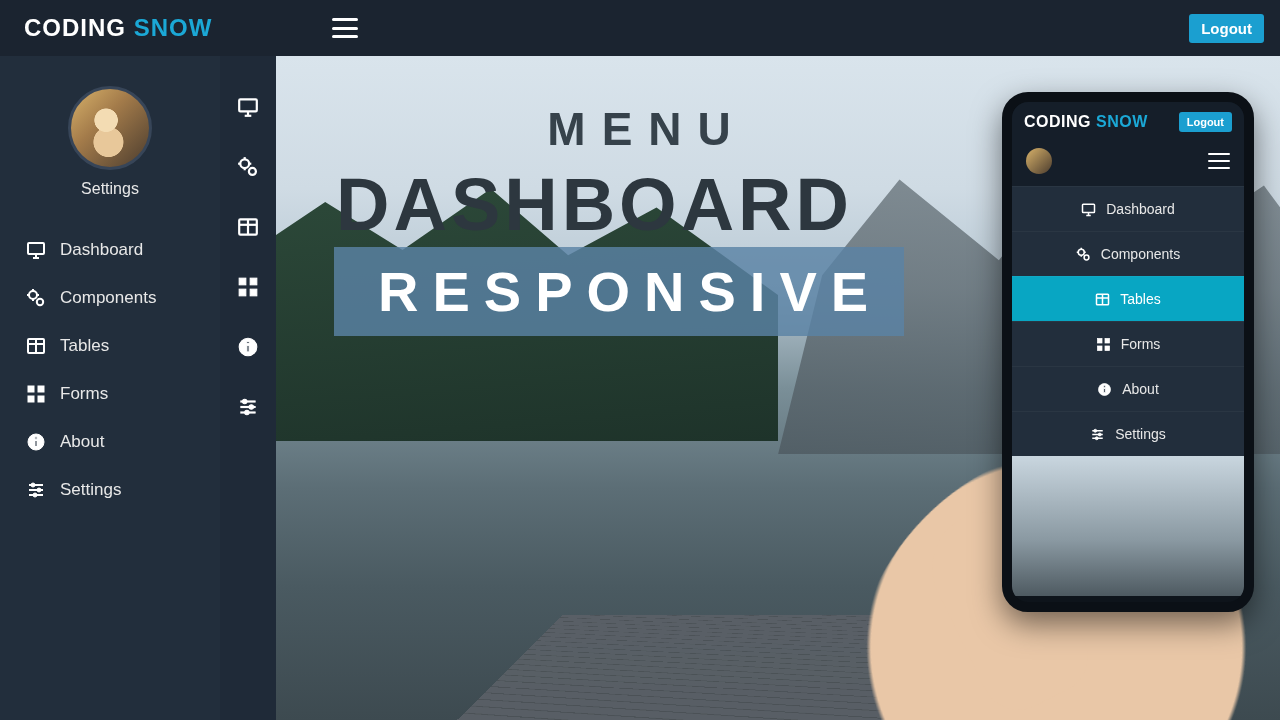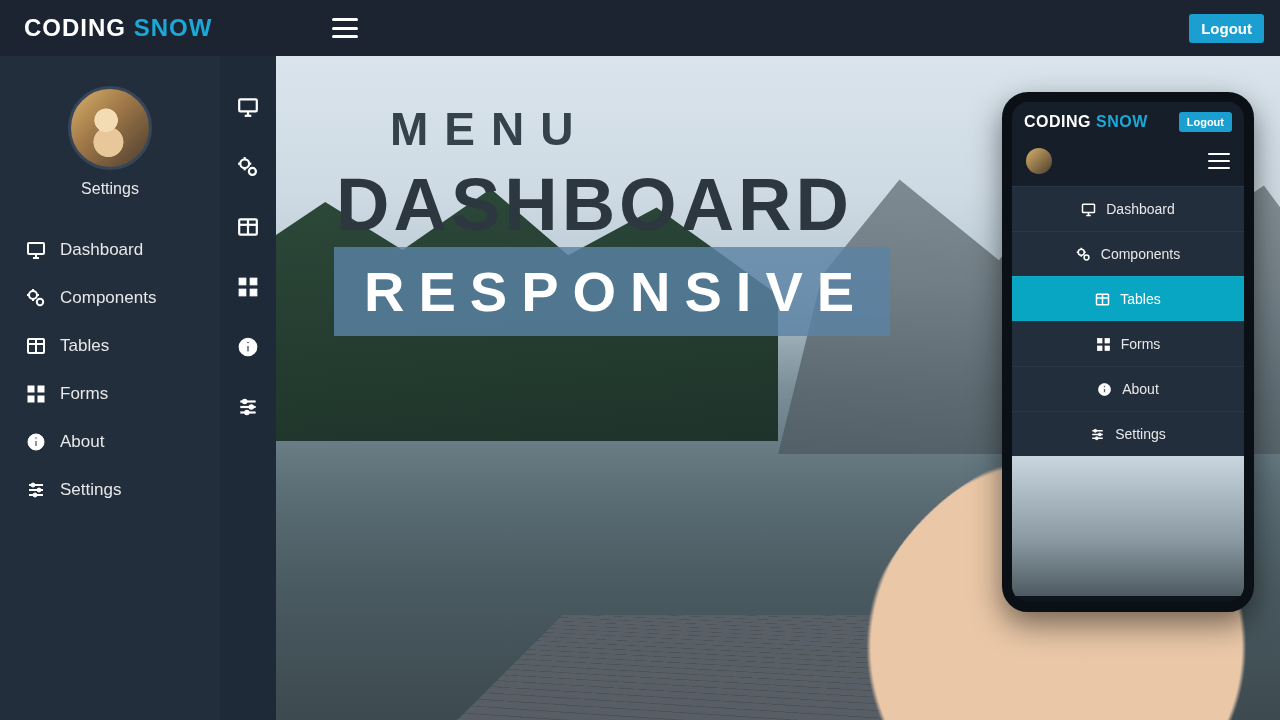--- a/index.html
+++ b/index.html
@@ -117,31 +117,31 @@
     background: rgba(90,130,165,.82);
     color:#fff; font-weight:900;
     letter-spacing: 20px;
     padding: 12px 22px 12px 40px;
     margin-bottom: 6px;
     display:inline-block;
   }
   .h-side { font-size: 64px; }
   .h-menu {
     font-size: 46px; font-weight: 900; letter-spacing: 16px;
-    color: #36424b; margin: 8px 0 6px 56px;
+    color: #36424b; margin: 8px 0 6px 56px; text-align: center;
   }
   .h-dash {
     font-size: 74px; font-weight: 900; letter-spacing: 4px;
     color: #2d373f; margin-left: 2px;
   }
   .h-tmpl {
     font-size: 34px; font-weight: 800; letter-spacing: 16px;
     color: #3a454d; margin: 6px 0 10px 34px;
   }
-  .h-resp { font-size: 56px; letter-spacing: 14px; padding-left:30px;}
+  .h-resp { font-size: 56px; letter-spacing: 14px; padding-left:44px;}
 
   
   .phone {
     position: absolute; right: 26px; top: 36px;
     width: 252px; height: 520px;
     background: #0e141b;
     border: 10px solid #0b1016;
     border-radius: 26px;
     box-shadow: 0 12px 30px rgba(0,0,0,.5);
     overflow: hidden;

